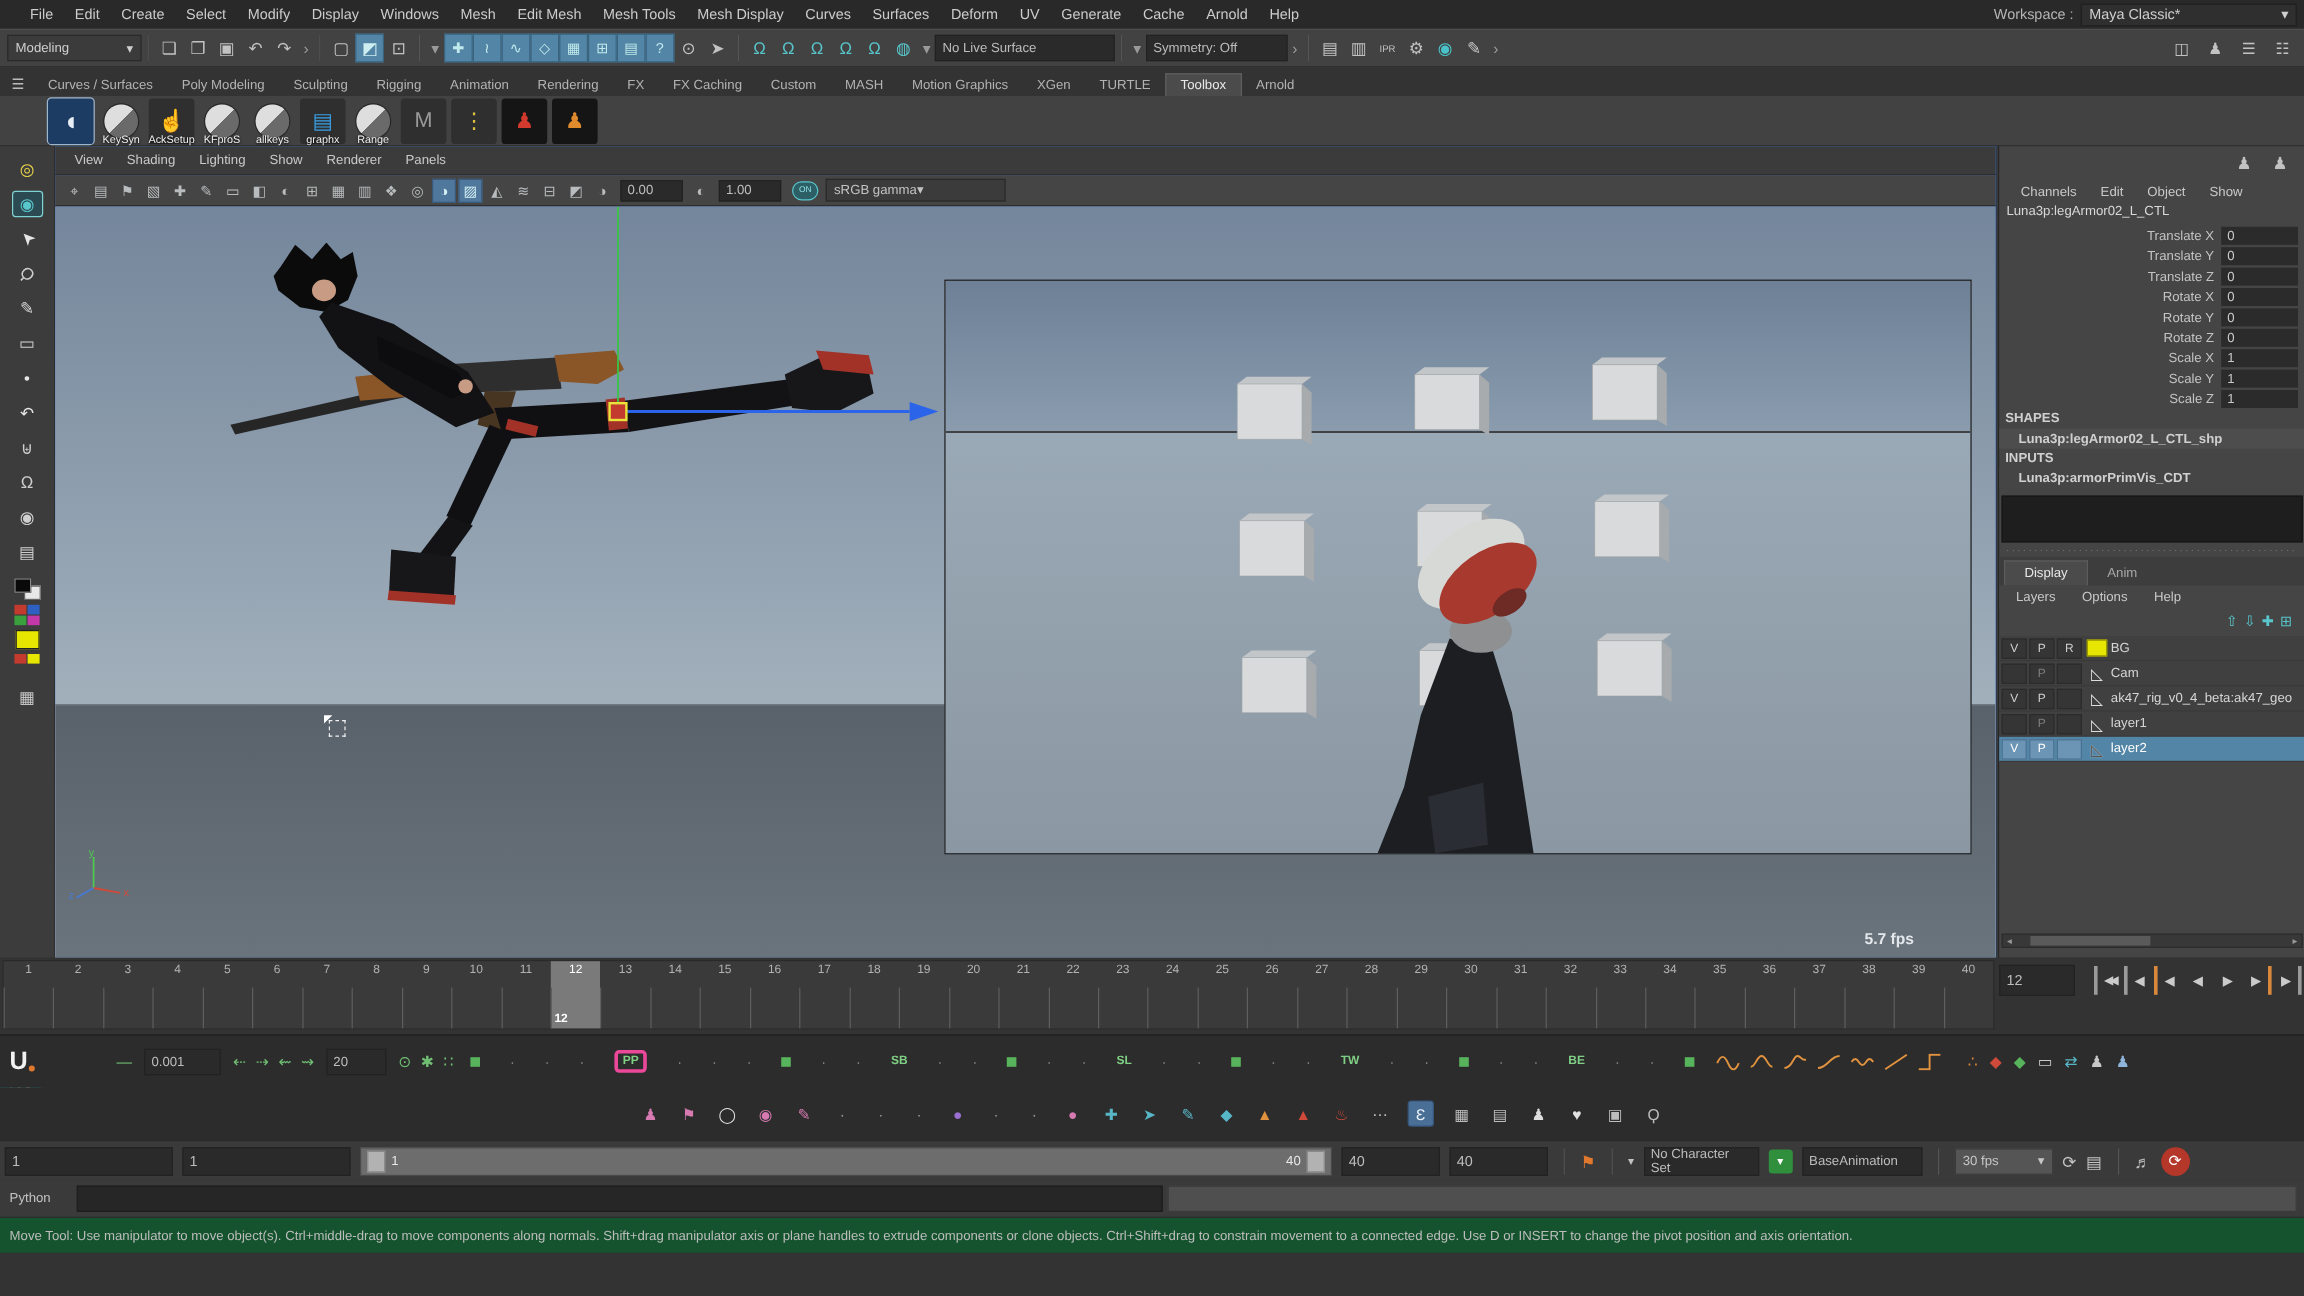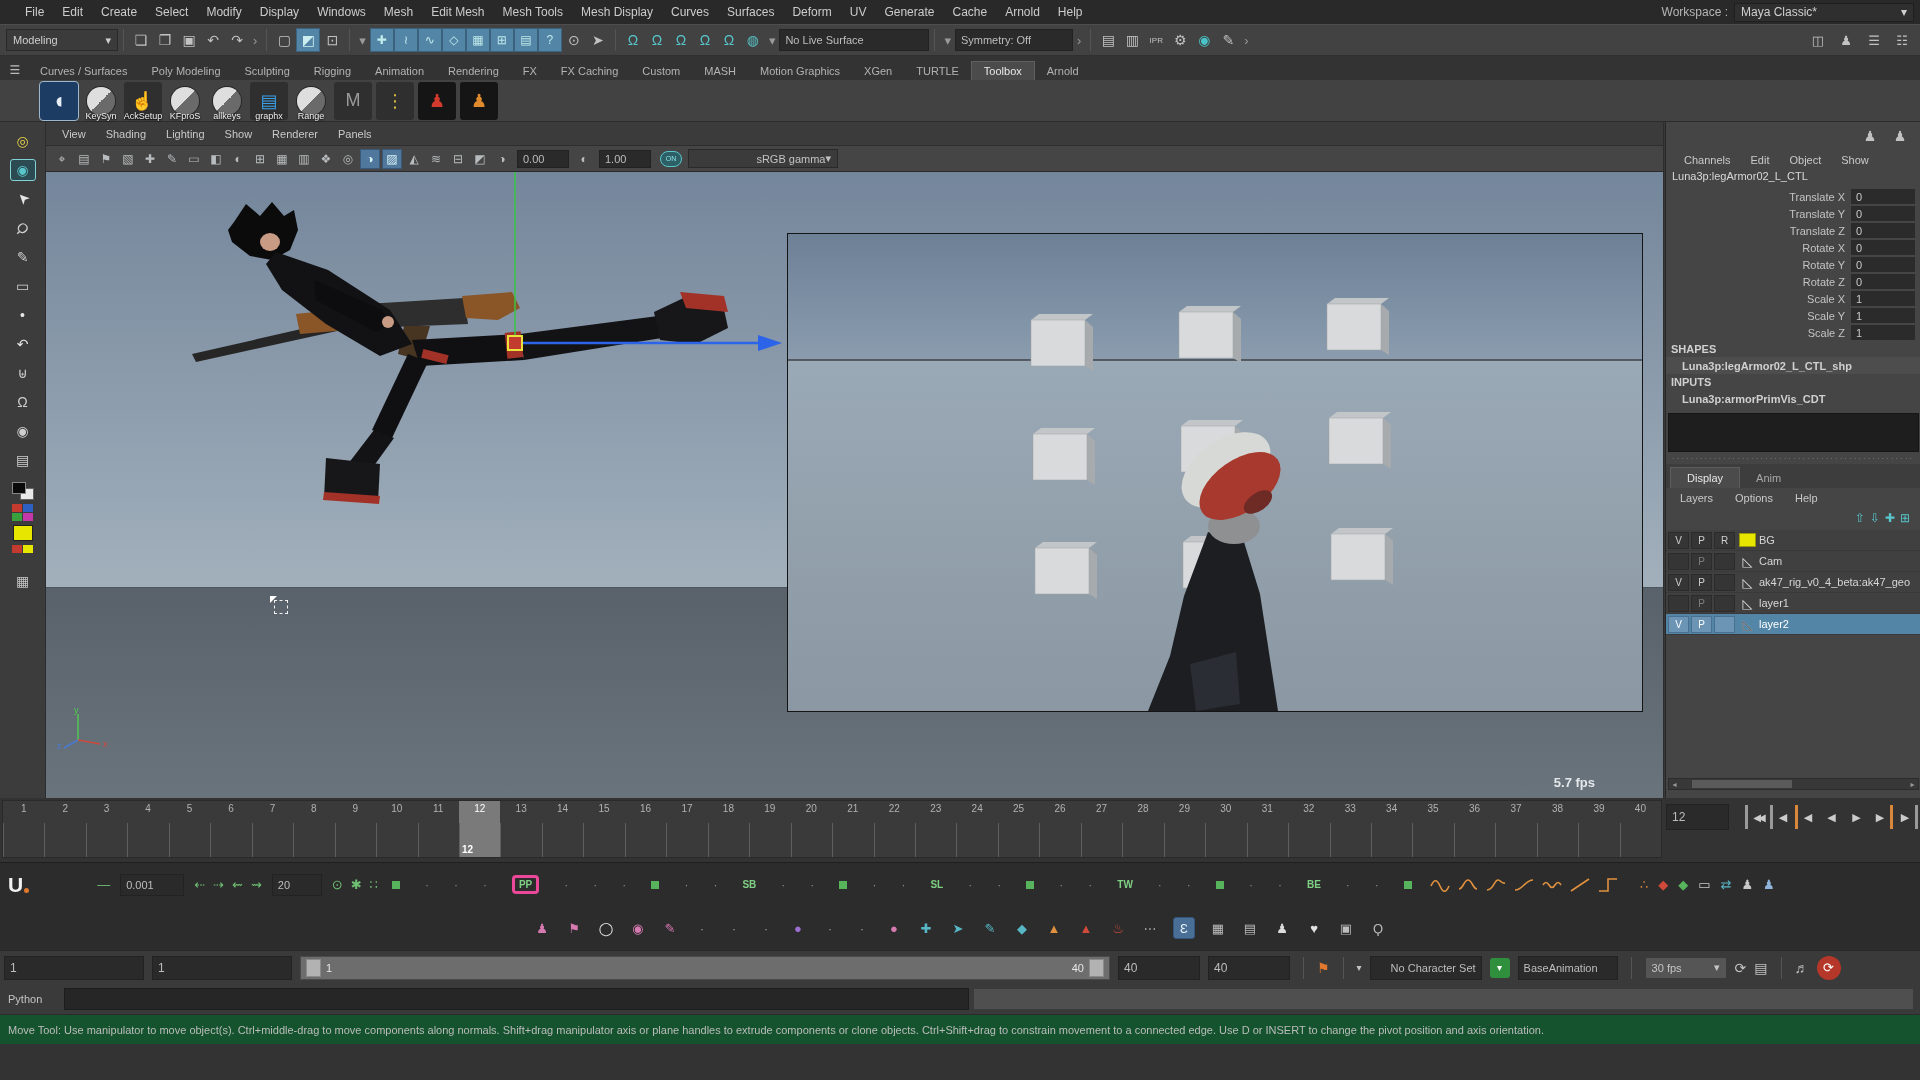--- a/index.html
+++ b/index.html
@@ -60,21 +60,21 @@
   .swatch{width:20px;height:16px;border:1px solid #222}
   
   #viewport{left:46px;top:0;width:1618px;height:676px;background:#3b82f6;border-right:1px solid #2d2d2d}
   #vp-menus{left:0;top:0;width:100%;height:24px;background:#3b3b3b;border-bottom:1px solid #2e2e2e;display:flex;align-items:center;padding-left:6px}
   .vp-menu{padding:0 10px;font-size:11px;color:#c9c9c9;line-height:24px}
   #vp-toolbar{left:0;top:24px;width:100%;height:26px;background:#454545;border-bottom:1px solid #2a2a2a;display:flex;align-items:center;gap:2px;padding-left:6px}
   .vpt-icon{width:20px;height:20px;font-size:12px;color:#b9bcbe}
   .vpt-icon.active{background:#50789c;border:1px solid #39587a;color:#d6f2f4}
   .vp-num{width:52px;height:18px;margin:0 3px;font-size:11px}
   #gamma-toggle{width:22px;height:16px;border-radius:8px;background:#2c5f66;border:1px solid #58c6cb;color:#8fe2e6;font-size:7px;display:flex;align-items:center;justify-content:center;margin:0 4px}
-  #gamma-select{width:150px;height:19px;background:#3b3b3b;border:1px solid #2a2a2a;display:flex;align-items:center;justify-content:flex-end;padding:0 6px;color:#c3c3c3}
+  #gamma-select{width:150px;height:19px;background:#3b3b3b;border:1px solid #2a2a2a;display:flex;align-items:center;justify-content:flex-start;padding:0 6px;color:#c3c3c3}
   #vp-canvas{left:0;top:50px;width:100%;height:626px;overflow:hidden;background:linear-gradient(#74869b,#a2b0bc 415px,#a2b0bc 416px)}
   #ground{left:0;top:416px;width:100%;height:210px;background:linear-gradient(#59626b,#6a747d)}
   #horizon{left:0;top:415px;width:100%;height:1px;background:#4c545c}
   #fps-counter{right:68px;bottom:8px;font-size:13px;font-weight:bold;color:#e4e8eb}
   #axis-gizmo{left:10px;bottom:48px}
   #pip-panel{left:741px;top:61px;width:856px;height:479px;background:#8b99a6;border:1px solid #141414;box-shadow:0 0 0 1px #5c6066 inset}
   #marquee-cursor{left:228px;top:428px;width:14px;height:14px;border:1px dashed #f2f2f2}
   #marquee-cursor::after{content:"";position:absolute;left:-5px;top:-5px;border-left:7px solid #fff;border-bottom:7px solid transparent}
   
   #channel-panel{left:1665px;top:0;width:255px;height:676px;background:#454545;border-left:1px solid #272727;font-size:11px}
@@ -148,21 +148,21 @@
   
   #range-row{left:0;top:950px;width:1920px;height:34px;background:#3a3a3a;border-top:1px solid #2a2a2a;display:flex;align-items:center;padding:0 4px;gap:8px}
   .rng-field{width:140px;height:24px;font-size:12px}
   #range-slider{width:810px;height:24px;background:#6d6d6d;border:1px solid #4a4a4a;position:relative;display:flex;align-items:center}
   #range-slider .handle{width:15px;height:18px;background:#b2b2b2;border:1px solid #8a8a8a}
   #range-slider .hl{margin-left:5px}
   #range-slider .lab{font-size:11px;color:#e8e8e8;margin:0 5px}
   #range-slider .spacer{flex:1}
   .rng-field.sm{width:82px}
   #bookmark-icon{color:#e0782d;font-size:14px}
-  #charset-field{width:112px;height:24px;justify-content:flex-end}
+  #charset-field{width:96px;height:24px;justify-content:flex-end}
   #keyicon{width:20px;height:20px;background:#2f8f3c;border-radius:3px;color:#fff;font-size:10px;display:flex;align-items:center;justify-content:center}
   #animlayer-field{width:100px;height:24px}
   #fps-select{width:82px;height:22px;background:#555;border:1px solid #3a3a3a;display:flex;align-items:center;justify-content:space-between;padding:0 6px}
   .rb-icon{font-size:14px;color:#c3c3c3}
   #autokey-icon{width:24px;height:24px;background:#b5372a;border-radius:12px;color:#fff;font-size:13px}
   
   #cmd-row{left:0;top:984px;width:1920px;height:30px;background:#3a3a3a;display:flex;align-items:center;gap:4px;padding:0 4px}
   #cmd-label{width:56px;color:#c3c3c3;font-size:11px;padding-left:4px}
   #cmd-input{width:905px;height:22px;background:#262626;border:1px solid #1d1d1d}
   #cmd-result{flex:1;height:22px;background:#4f4f4f;border:1px solid #3a3a3a;margin-right:2px}

